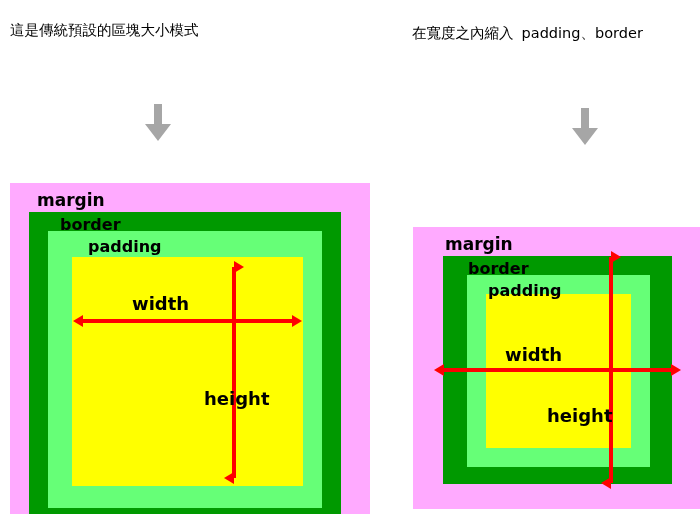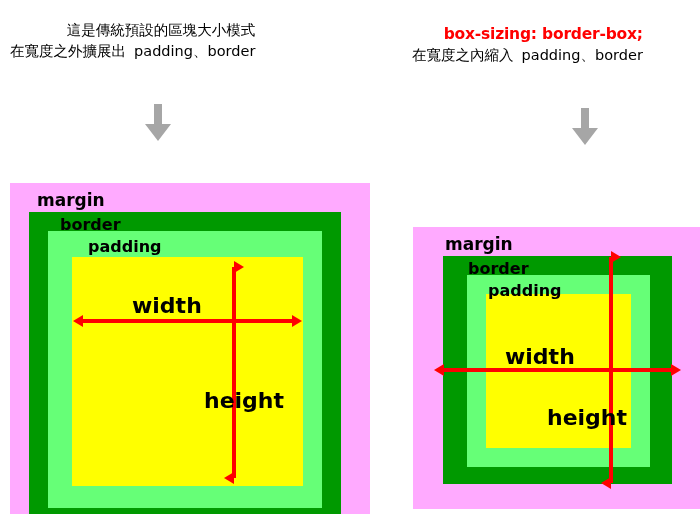--- a/index.html
+++ b/index.html
@@ -4,21 +4,21 @@
 <style>
   html,body{margin:0;padding:0;}
   body{
     width:700px;height:514px;position:relative;overflow:hidden;
     background:#ffffff;
     font-family:"Liberation Sans","DejaVu Sans",sans-serif;
   }
   .stage{position:absolute;inset:0;}
 
   
-  .caption{position:absolute;line-height:1.45;text-align:right;}
+  .caption{position:absolute;line-height:1.45;}
   .cap-line{white-space:nowrap;color:#000000;font-size:14.5px;}
   .cap-line.code{
     font-weight:bold;color:#ff0000;font-size:15.5px;
     font-family:"DejaVu Sans","Liberation Sans",sans-serif;
     letter-spacing:-0.2px;
   }
   .cap-line .light{font-family:"DejaVu Sans","Liberation Sans",sans-serif;}
 
   
   .gray-arrow{position:absolute;width:30px;height:38px;}
@@ -35,43 +35,39 @@
     position:absolute;color:#000000;font-weight:bold;
     white-space:nowrap;font-size:16px;z-index:6;
     font-family:"DejaVu Sans","Liberation Sans",sans-serif;
   }
   .label-margin{font-size:17px;}
   .label-border{font-size:16px;}
   .label-padding{font-size:16px;}
 
   .dim-label{
     position:absolute;color:#000000;font-weight:bold;
-    white-space:nowrap;z-index:8;font-size:22px;
+    white-space:nowrap;z-index:8;font-size:18px;
     font-family:"DejaVu Sans","Liberation Sans",sans-serif;
   }
   .arrow-svg{position:absolute;z-index:7;overflow:visible;}
 </style>
 </head>
 <body>
 
 <div class="stage">
 
   <div class="caption" style="left:10px;top:20px;">
     <div class="cap-line">這是傳統預設的區塊大小模式</div>
-    <div class="cap-line">
-      <span>在寬度之外擴展出</span><span>&nbsp;&nbsp;</span><span class="light">padding、border</span>
-    </div>
   </div>
 
   <svg class="gray-arrow" style="left:143px;top:104px;" viewBox="0 0 30 38">
     <polygon points="11,0 19,0 19,20 28,20 15,37 2,20 11,20" fill="#a6a6a6"></polygon>
   </svg>
 
   <div class="caption" style="left:412px;top:23px;">
-    <div class="cap-line code">box-sizing: border-box;</div>
     <div class="cap-line">
       <span>在寬度之內縮入</span><span>&nbsp;&nbsp;</span><span class="light">padding、border</span>
     </div>
   </div>
 
   <svg class="gray-arrow" style="left:570px;top:108px;" viewBox="0 0 30 38">
     <polygon points="11,0 19,0 19,20 28,20 15,37 2,20 11,20" fill="#a6a6a6"></polygon>
   </svg>
 
   <div class="boxmodel" style="left:10px;top:141px;width:360px;height:373px;">

